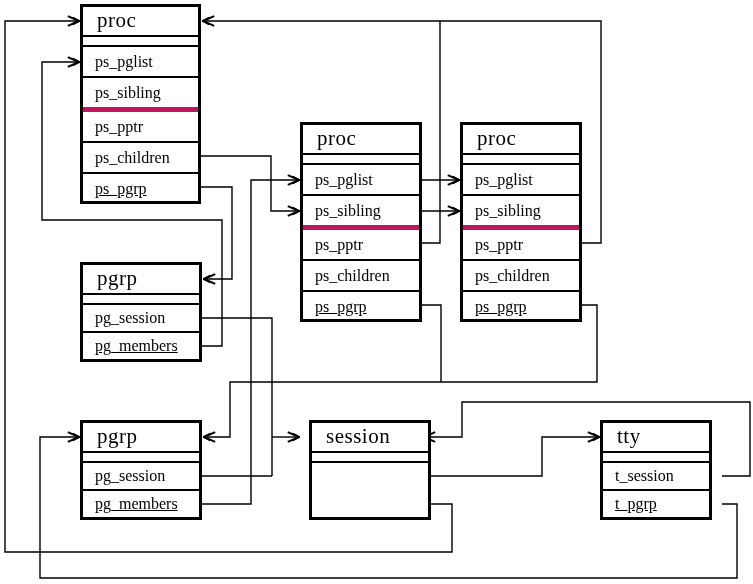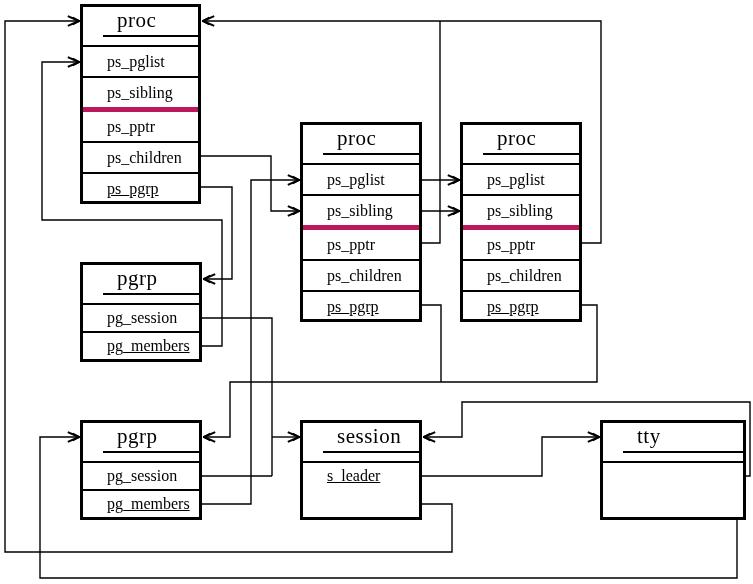--- a/index.html
+++ b/index.html
@@ -2,35 +2,35 @@
 <html><head>
 <meta charset="utf-8">
 <style>
   html,body{margin:0;padding:0;background:#fff;}
   .canvas{position:relative;width:753px;height:584px;background:#ffffff;
           font-family:"Liberation Serif",serif;color:#000;overflow:hidden;}
   svg.wires{position:absolute;left:0;top:0;z-index:1;}
   svg.wires path{fill:none;stroke:#000;stroke-width:1.4;}
   .box{position:absolute;border:3px solid #000;background:#fff;box-sizing:border-box;z-index:2;}
   .box .title{height:28px;border-bottom:2px solid #000;font-size:21px;line-height:26px;
-              padding-left:14px;letter-spacing:0.5px;margin-left:20px;}
+              padding-left:14px;letter-spacing:0.5px;}
   .box .spacer{height:8px;border-bottom:2px solid #000;}
   .box .row{border-bottom:2px solid #000;font-size:16px;display:flex;align-items:center;
-            padding-left:24px;white-space:nowrap;}
+            padding-left:12px;white-space:nowrap;}
   .box .row:last-child{border-bottom:none;text-decoration:underline;}
   .box .row.group-end{border-bottom:5px solid #be185d;}
   .proc .row{height:29px;}
   .quad .row{height:26px;}
   #box-proc1{left:80px;top:4px;width:121px;height:200px;}
   #box-proc2{left:300px;top:122px;width:122px;height:200px;}
   #box-proc3{left:460px;top:122px;width:122px;height:200px;}
   #box-pgrp1{left:80px;top:262px;width:122px;height:100px;}
   #box-pgrp2{left:80px;top:420px;width:122px;height:100px;}
-  #box-session{left:300px;top:420px;width:122px;height:100px;}
-  #box-tty{left:600px;top:420px;width:146px;height:100px;}
+  #box-session{left:309px;top:420px;width:122px;height:100px;}
+  #box-tty{left:600px;top:420px;width:112px;height:100px;}
 </style>
 </head>
 <body>
 
 <div class="canvas">
 
   <svg class="wires" width="753" height="584">
     <defs>
       <marker id="arrow" viewBox="0 0 10 8" refX="9" refY="4" markerWidth="10" markerHeight="8" orient="auto">
         <path d="M1 0.5 L9 4 L1 7.5" fill="none" stroke="#000" stroke-width="1.3"></path>
@@ -113,21 +113,22 @@
   <div class="box quad" id="box-pgrp2">
     <div class="title">pgrp</div>
     <div class="spacer"></div>
     <div class="row">pg_session</div>
     <div class="row">pg_members</div>
   </div>
 
   <div class="box quad" id="box-session">
     <div class="title">session</div>
     <div class="spacer"></div>
-    <div class="row">s_leader</div>
   </div>
 
   <div class="box quad" id="box-tty">
     <div class="title">tty</div>
     <div class="spacer"></div>
+    <div class="row">t_session</div>
+    <div class="row">t_pgrp</div>
   </div>
 
 </div>
 
 </body></html>

